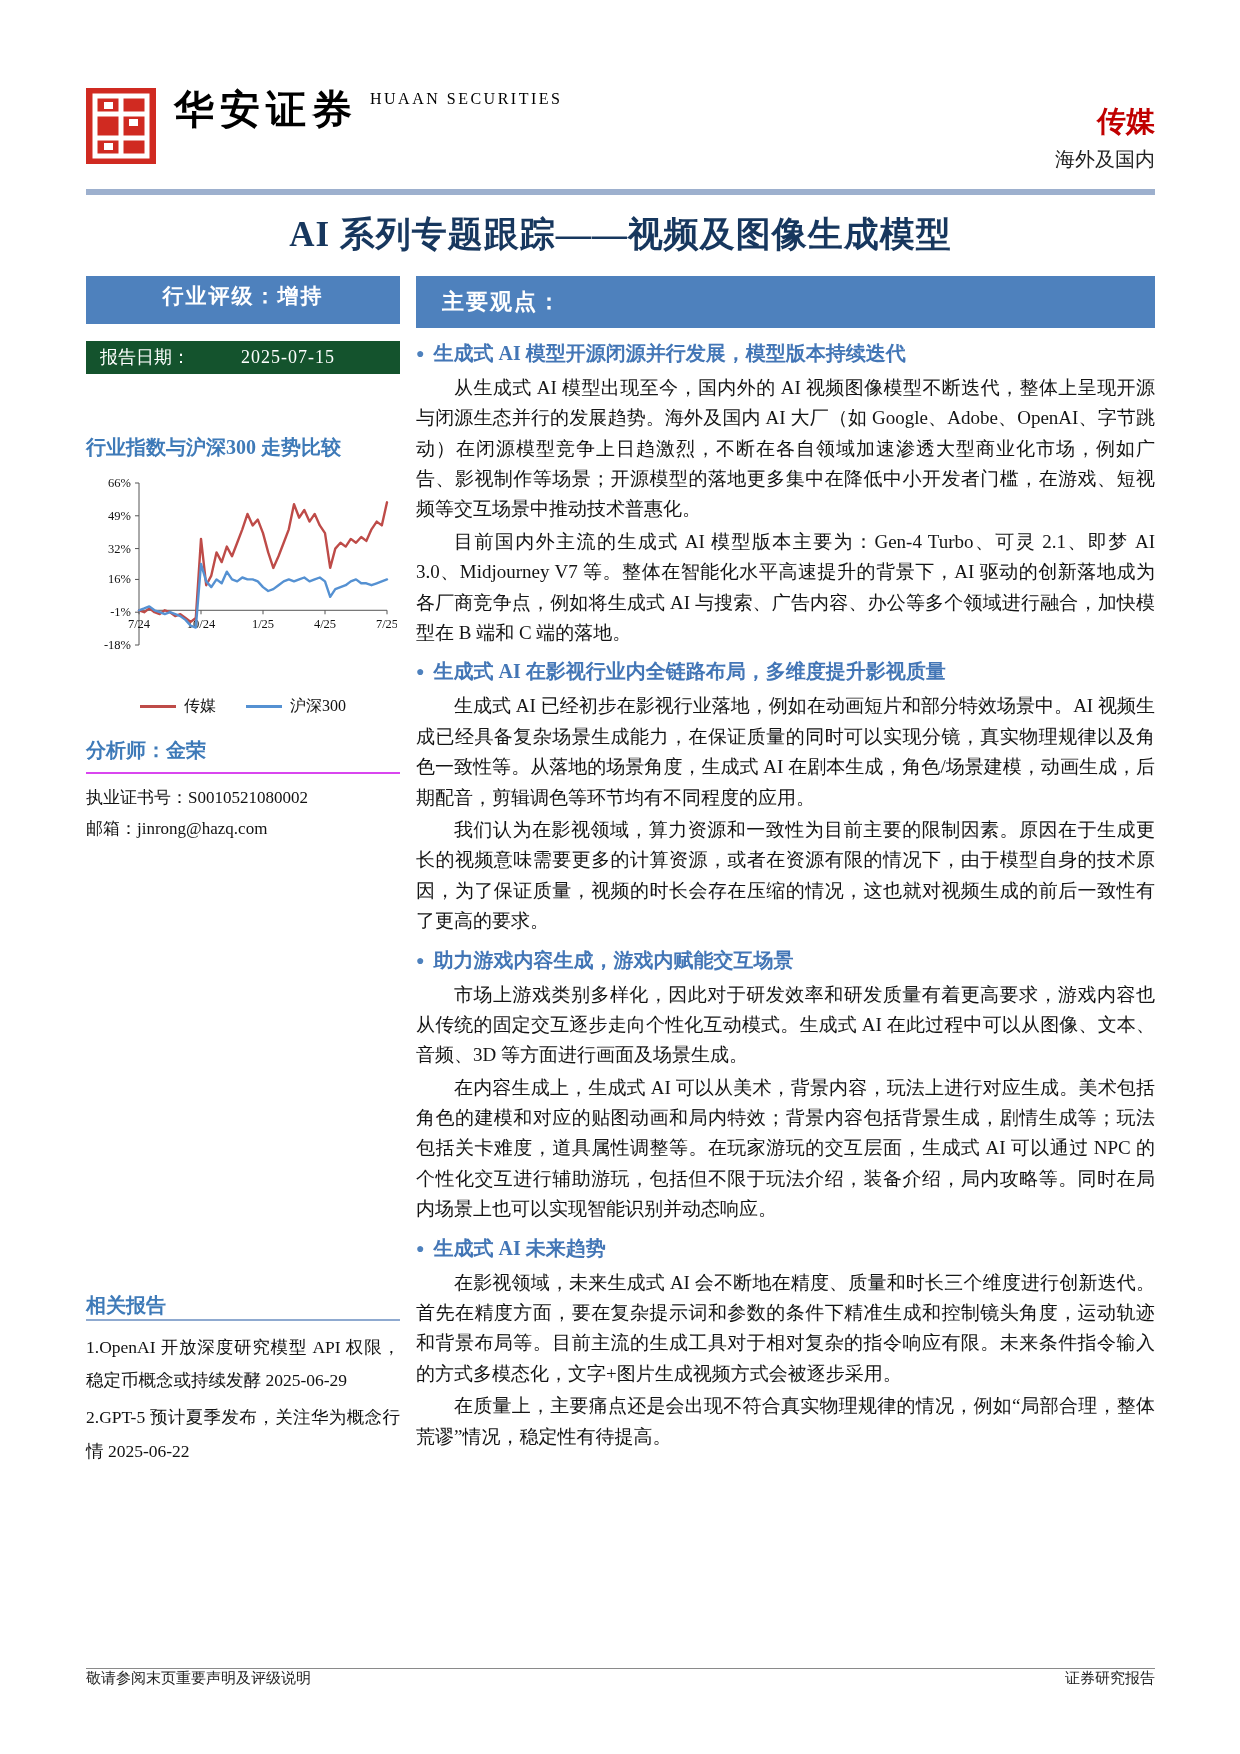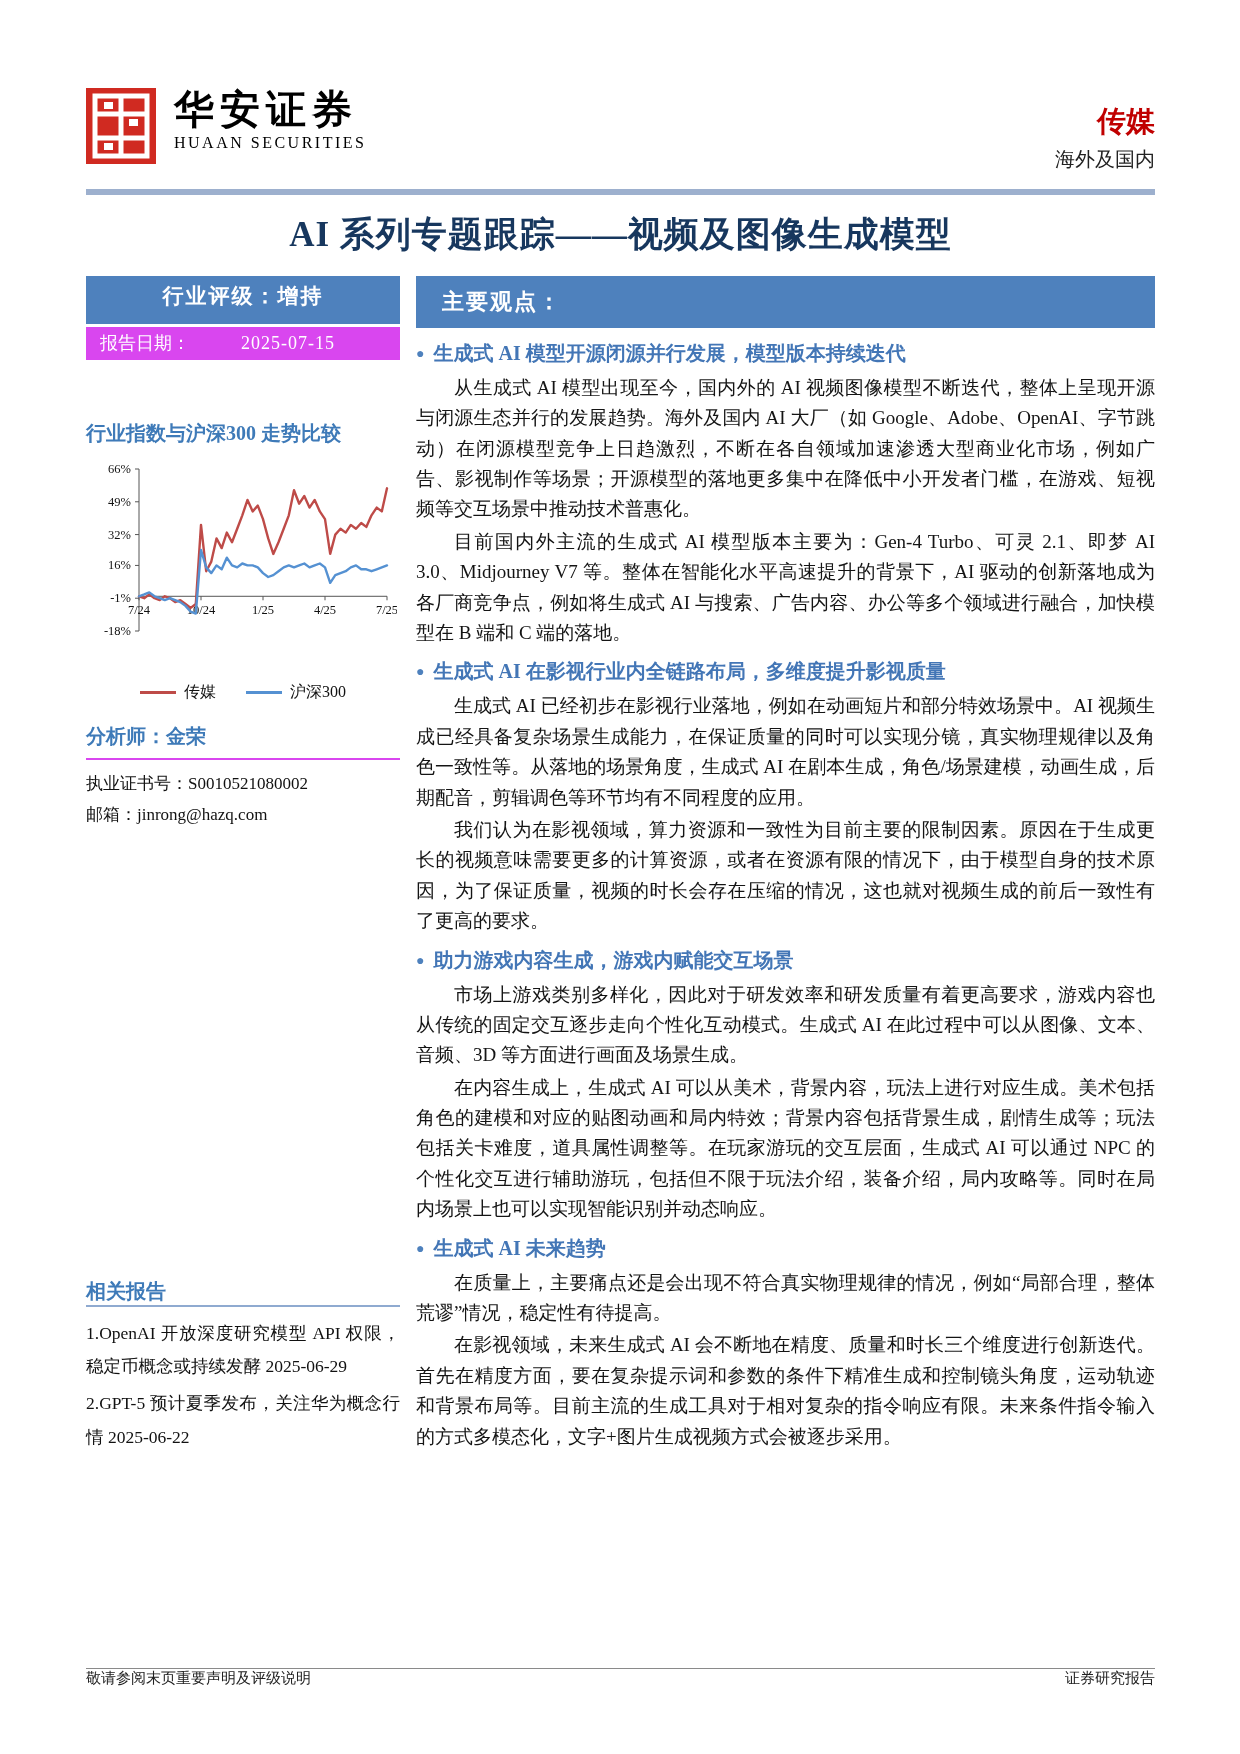--- a/index.html
+++ b/index.html
@@ -2,38 +2,38 @@
 <html><head>
 <meta charset="utf-8">
 <style>
   html,body{margin:0;padding:0;background:#ffffff;}
   body{width:1240px;height:1754px;position:relative;font-family:"Liberation Serif","DejaVu Serif",serif;color:#111;}
   .page{position:absolute;left:86px;top:88px;width:1069px;}
 
   
   .hdr{display:flex;justify-content:space-between;align-items:flex-start;}
   .brand{display:flex;align-items:flex-start;gap:14px;}
-  .brand-txt{display:flex;flex-direction:column;}
+  .brand-txt{display:flex;flex-direction:row;gap:12px;}
   .brand-cn{font-size:40px;font-weight:bold;letter-spacing:6px;line-height:1.1;color:#000;}
   .brand-en{font-size:16px;letter-spacing:2.5px;color:#000;margin-top:2px;}
   .sector-blk{text-align:right;padding-top:18px;}
   .sector{font-size:29px;font-weight:bold;color:#c00000;line-height:1.1;}
   .rpt-type{font-size:20px;color:#222;margin-top:8px;}
   .hdr-rule{height:6px;background:#9db0ce;margin-top:16px;}
 
   
   .title{margin-top:16px;text-align:center;font-size:35px;font-weight:bold;color:#17375e;letter-spacing:1px;}
 
   
   .cols{display:flex;margin-top:18px;gap:16px;align-items:flex-start;}
   .left{width:314px;flex:0 0 314px;}
   .right{flex:1;min-width:0;}
 
   .bar1{height:48px;background:#4e81bd;color:#fff;font-size:21px;font-weight:bold;text-align:center;line-height:40px;letter-spacing:2px;}
-  .bar2{height:33px;background:#d946ef;color:#fff;font-size:18px;display:flex;align-items:center;padding:0 14px;margin-top:3px;}
+  .bar2{height:33px;background:#14532d;color:#fff;font-size:18px;display:flex;align-items:center;padding:0 14px;margin-top:17px;}
   .bar2 .val{margin:0 auto;letter-spacing:1px;}
 
   .chart-title{margin-top:60px;font-size:20px;font-weight:bold;color:#3e7ab8;}
   .chart-box{margin-top:12px;text-align:center;}
   svg text{font-family:"Liberation Serif","DejaVu Serif",serif;}
   .legend{display:flex;justify-content:center;gap:30px;margin-top:4px;align-items:center;}
   .legend .item{display:flex;align-items:center;gap:8px;font-size:16px;}
   .legend .swatch{width:36px;height:3px;display:inline-block;}
 
   .analyst{margin-top:20px;font-size:20px;font-weight:bold;color:#3e7ab8;padding-bottom:8px;border-bottom:2px solid #d946ef;}
@@ -175,22 +175,22 @@
           <div class="sec-heading">
             <span class="bullet">●</span>
             <span class="sec-heading-text">助力游戏内容生成，游戏内赋能交互场景</span>
           </div>
           <p class="body-para">市场上游戏类别多样化，因此对于研发效率和研发质量有着更高要求，游戏内容也从传统的固定交互逐步走向个性化互动模式。生成式 AI 在此过程中可以从图像、文本、音频、3D 等方面进行画面及场景生成。</p>
           <p class="body-para">在内容生成上，生成式 AI 可以从美术，背景内容，玩法上进行对应生成。美术包括角色的建模和对应的贴图动画和局内特效；背景内容包括背景生成，剧情生成等；玩法包括关卡难度，道具属性调整等。在玩家游玩的交互层面，生成式 AI 可以通过 NPC 的个性化交互进行辅助游玩，包括但不限于玩法介绍，装备介绍，局内攻略等。同时在局内场景上也可以实现智能识别并动态响应。</p>
           <div class="sec-heading">
             <span class="bullet">●</span>
             <span class="sec-heading-text">生成式 AI 未来趋势</span>
           </div>
+          <p class="body-para">在影视领域，未来生成式 AI 会不断地在精度、质量和时长三个维度进行创新迭代。首先在精度方面，要在复杂提示词和参数的条件下精准生成和控制镜头角度，运动轨迹和背景布局等。目前主流的生成工具对于相对复杂的指令响应有限。未来条件指令输入的方式多模态化，文字+图片生成视频方式会被逐步采用。</p>
           <p class="body-para">在质量上，主要痛点还是会出现不符合真实物理规律的情况，例如“局部合理，整体荒谬”情况，稳定性有待提高。</p>
-          <p class="body-para">在影视领域，未来生成式 AI 会不断地在精度、质量和时长三个维度进行创新迭代。首先在精度方面，要在复杂提示词和参数的条件下精准生成和控制镜头角度，运动轨迹和背景布局等。目前主流的生成工具对于相对复杂的指令响应有限。未来条件指令输入的方式多模态化，文字+图片生成视频方式会被逐步采用。</p>
         </div>
     </div>
   </div>
 
 </div>
 
 <div class="footer">
   <span>敬请参阅末页重要声明及评级说明</span>
   <span>证券研究报告</span>
 </div>

